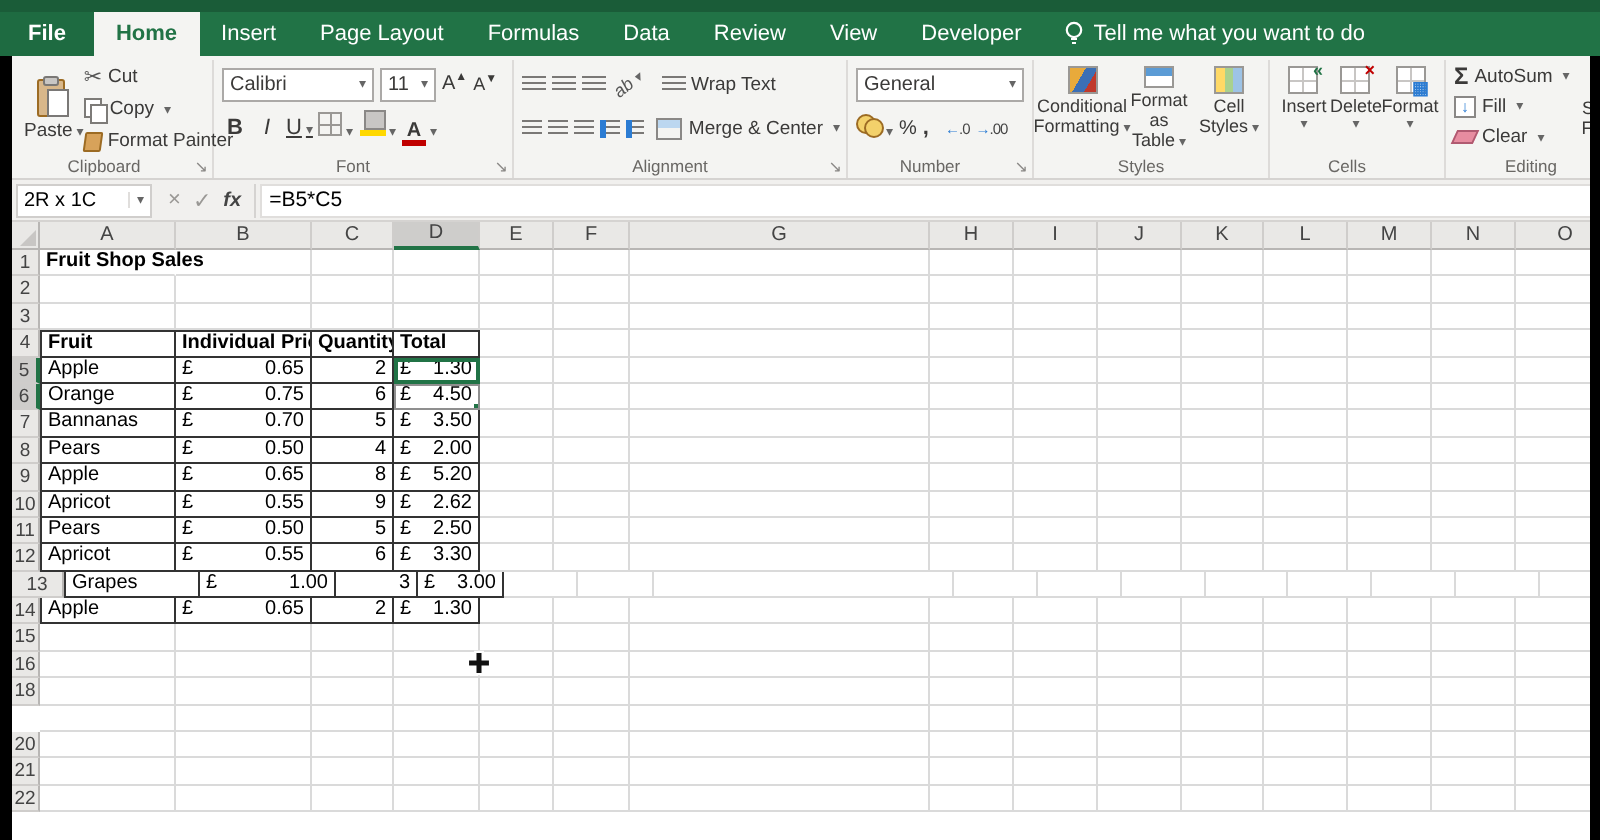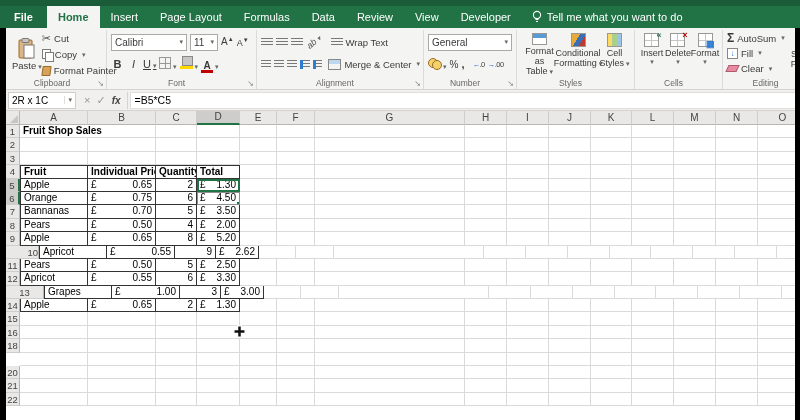--- a/index.html
+++ b/index.html
@@ -241,29 +241,29 @@
         <span style="font-size:10px">%</span>
         <span style="font-size:11px;font-weight:bold">,</span>
         <span class="ic-dec" style="margin-left:5px"><b>←</b><span>.0</span></span>
         <span class="ic-dec"><b>→</b><span>.00</span></span>
       </div>
       <div class="grp-label">Number</div>
       <span class="launcher">↘</span>
     </div>
 
     <div class="grp" style="width:118px;display:flex">
+      <div class="bigbtn" style="width:40px">
+        <span class="ic-cf"></span>
+        <span class="lbl dd">Conditional
+Formatting</span>
+      </div>
       <div class="bigbtn" style="width:37px">
         <span class="ic-fat"></span>
         <span class="lbl dd">Format as
 Table</span>
-      </div>
-      <div class="bigbtn" style="width:40px">
-        <span class="ic-cf"></span>
-        <span class="lbl dd">Conditional
-Formatting</span>
       </div>
       <div class="bigbtn" style="width:33px">
         <span class="ic-cs"></span>
         <span class="lbl dd">Cell
 Styles</span>
       </div>
       <div class="grp-label">Styles</div>
     </div>
 
     <div class="grp" style="width:88px;display:flex">
@@ -537,21 +537,21 @@
           <div class="cell" style="width: 42px;"></div>
           <div class="cell" style="width: 42px;"></div>
           <div class="cell" style="width: 42px;"></div>
           <div class="cell" style="width: 41px;"></div>
           <div class="cell" style="width: 42px;"></div>
           <div class="cell" style="width: 42px;"></div>
           <div class="cell" style="width: 42px;"></div>
           <div class="cell" style="width: 50px;"></div>
         </div>
         <div class="grow">
-          <div class="rowh" style="width: 33px; text-align: right;">10</div>
+          <div class="rowh" style="width: 14px;">10</div>
           <div class="cell tbl tl" style="width: 68px;">Apricot</div>
           <div class="cell tbl acc" style="width: 68px;">
             <span>£</span>
             <span>0.55</span>
           </div>
           <div class="cell tbl num" style="width: 41px;">9</div>
           <div class="cell tbl acc" style="width: 43px;">
             <span>£</span>
             <span>2.62</span>
           </div>
@@ -609,21 +609,21 @@
           <div class="cell" style="width: 42px;"></div>
           <div class="cell" style="width: 42px;"></div>
           <div class="cell" style="width: 42px;"></div>
           <div class="cell" style="width: 41px;"></div>
           <div class="cell" style="width: 42px;"></div>
           <div class="cell" style="width: 42px;"></div>
           <div class="cell" style="width: 42px;"></div>
           <div class="cell" style="width: 50px;"></div>
         </div>
         <div class="grow">
-          <div class="rowh" style="width: 38px;">13</div>
+          <div class="rowh" style="width: 26px;">13</div>
           <div class="cell tbl tl" style="width: 68px;">Grapes</div>
           <div class="cell tbl acc" style="width: 68px;">
             <span>£</span>
             <span>1.00</span>
           </div>
           <div class="cell tbl num" style="width: 41px;">3</div>
           <div class="cell tbl acc" style="width: 43px;">
             <span>£</span>
             <span>3.00</span>
           </div>

